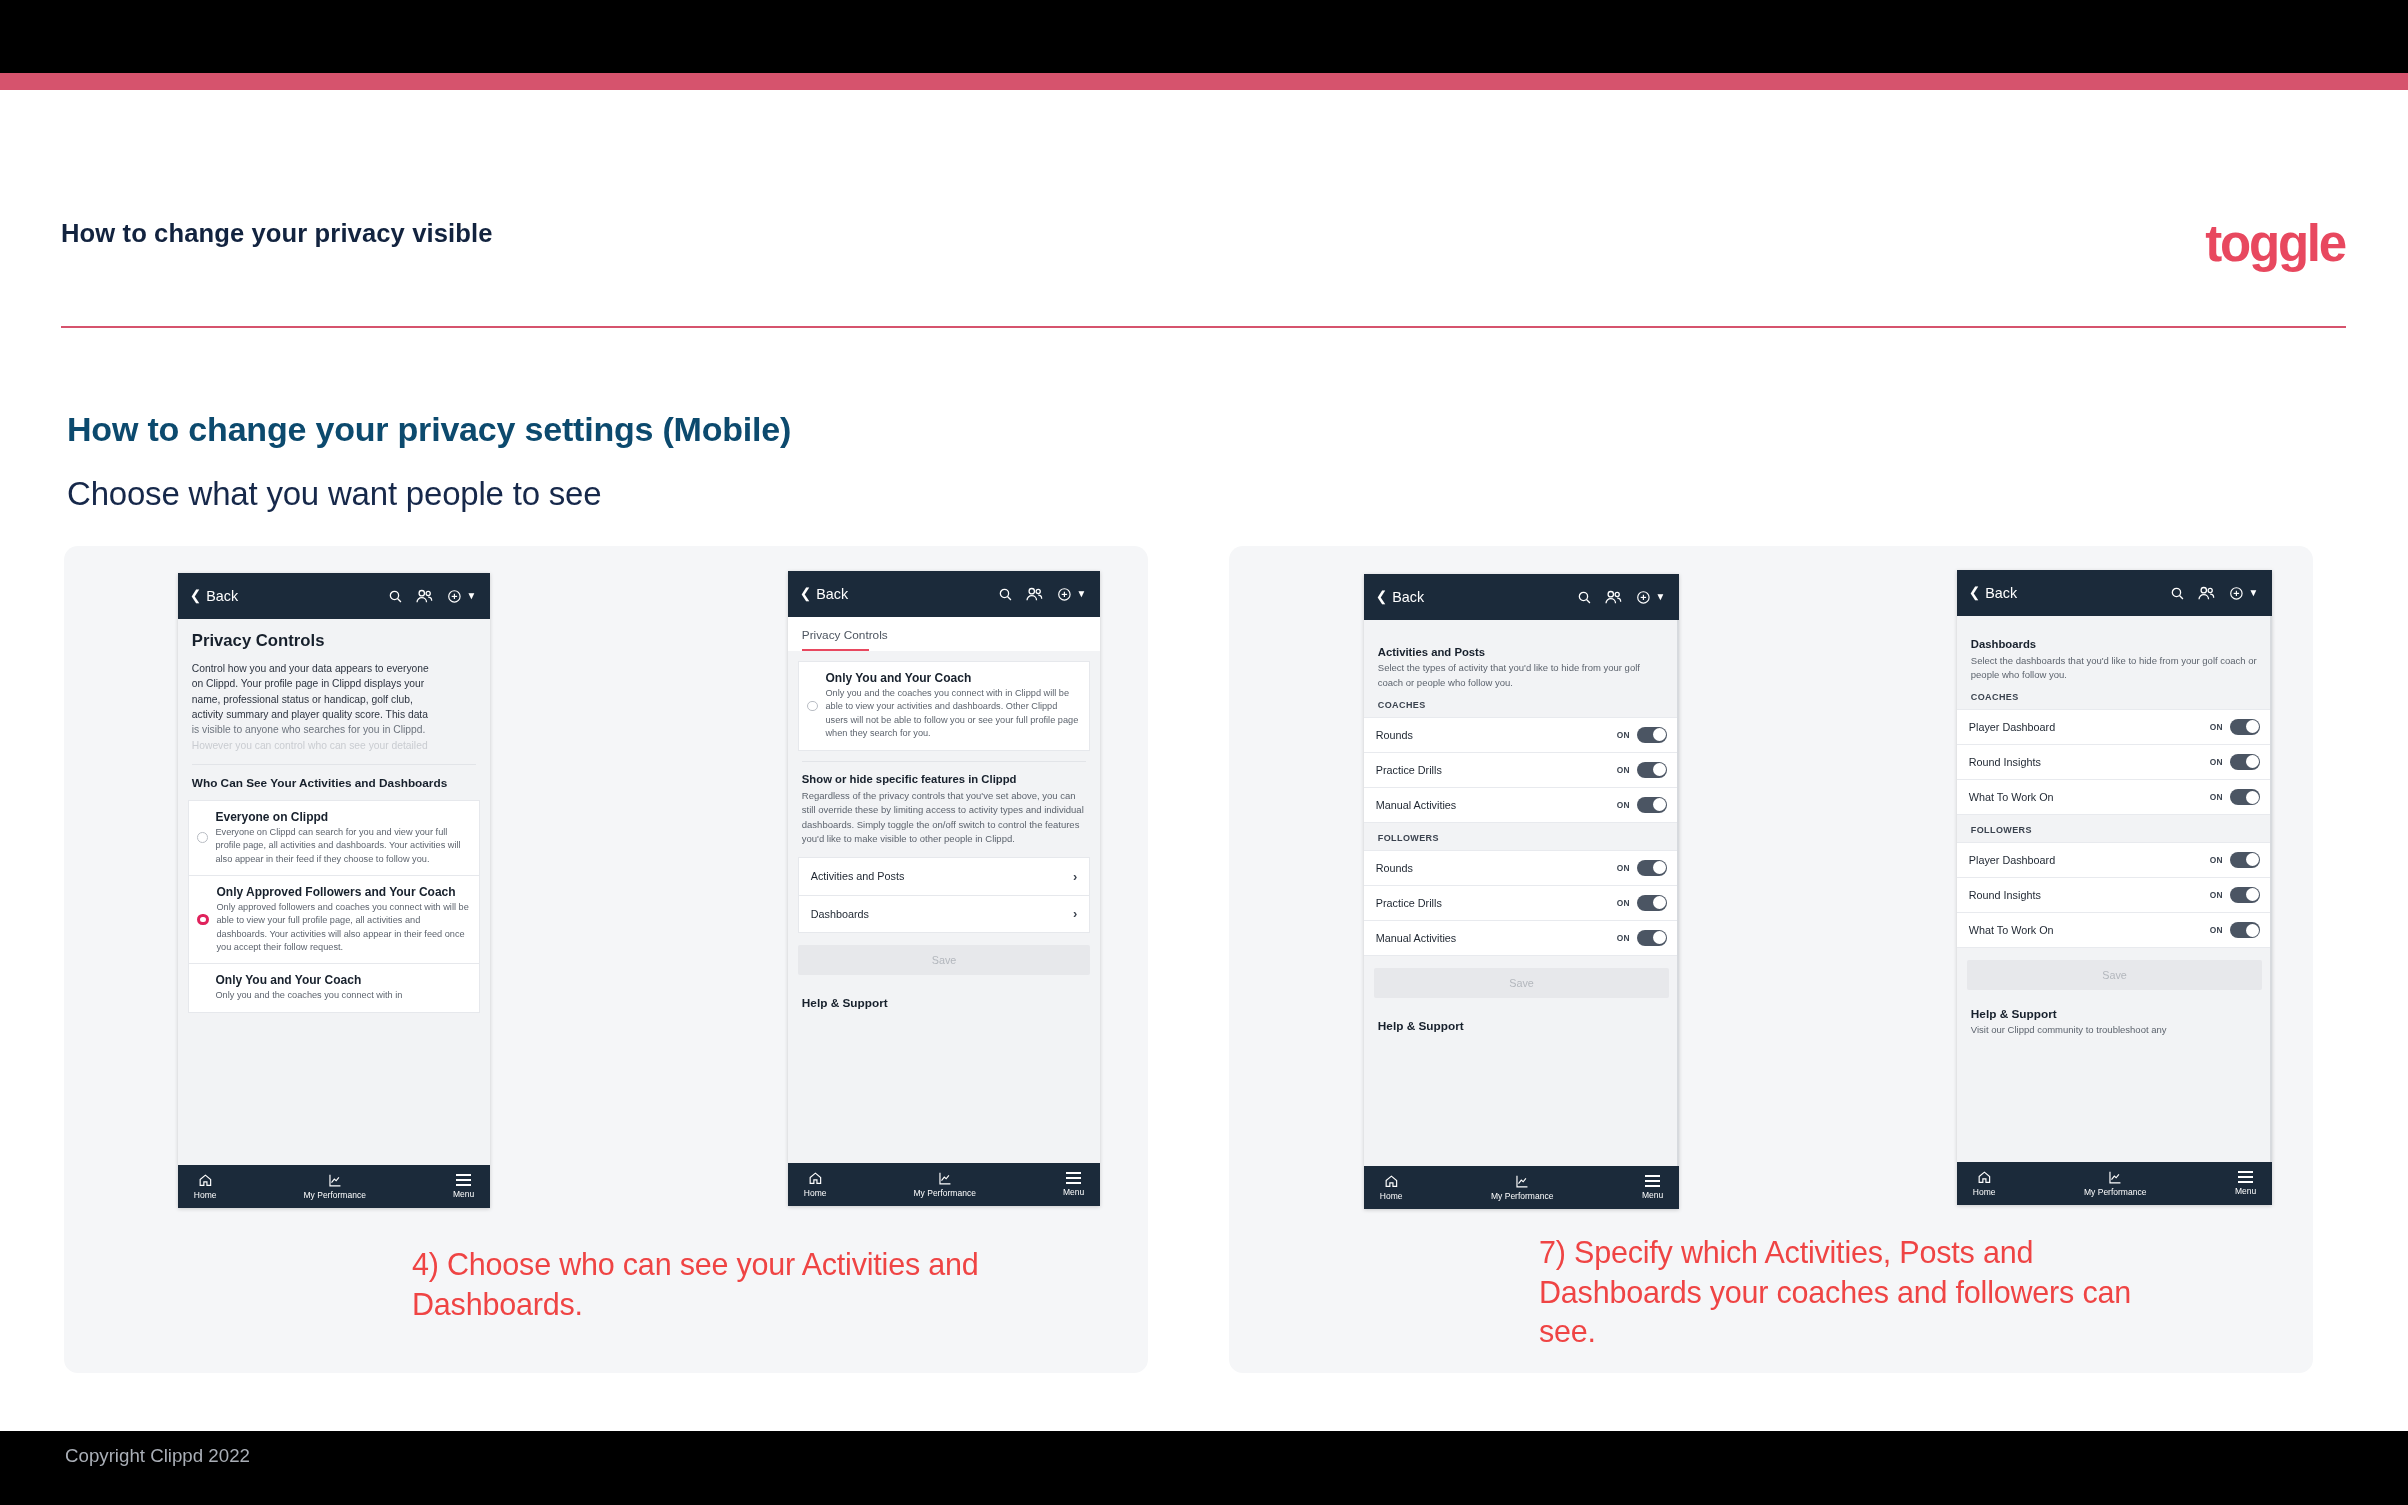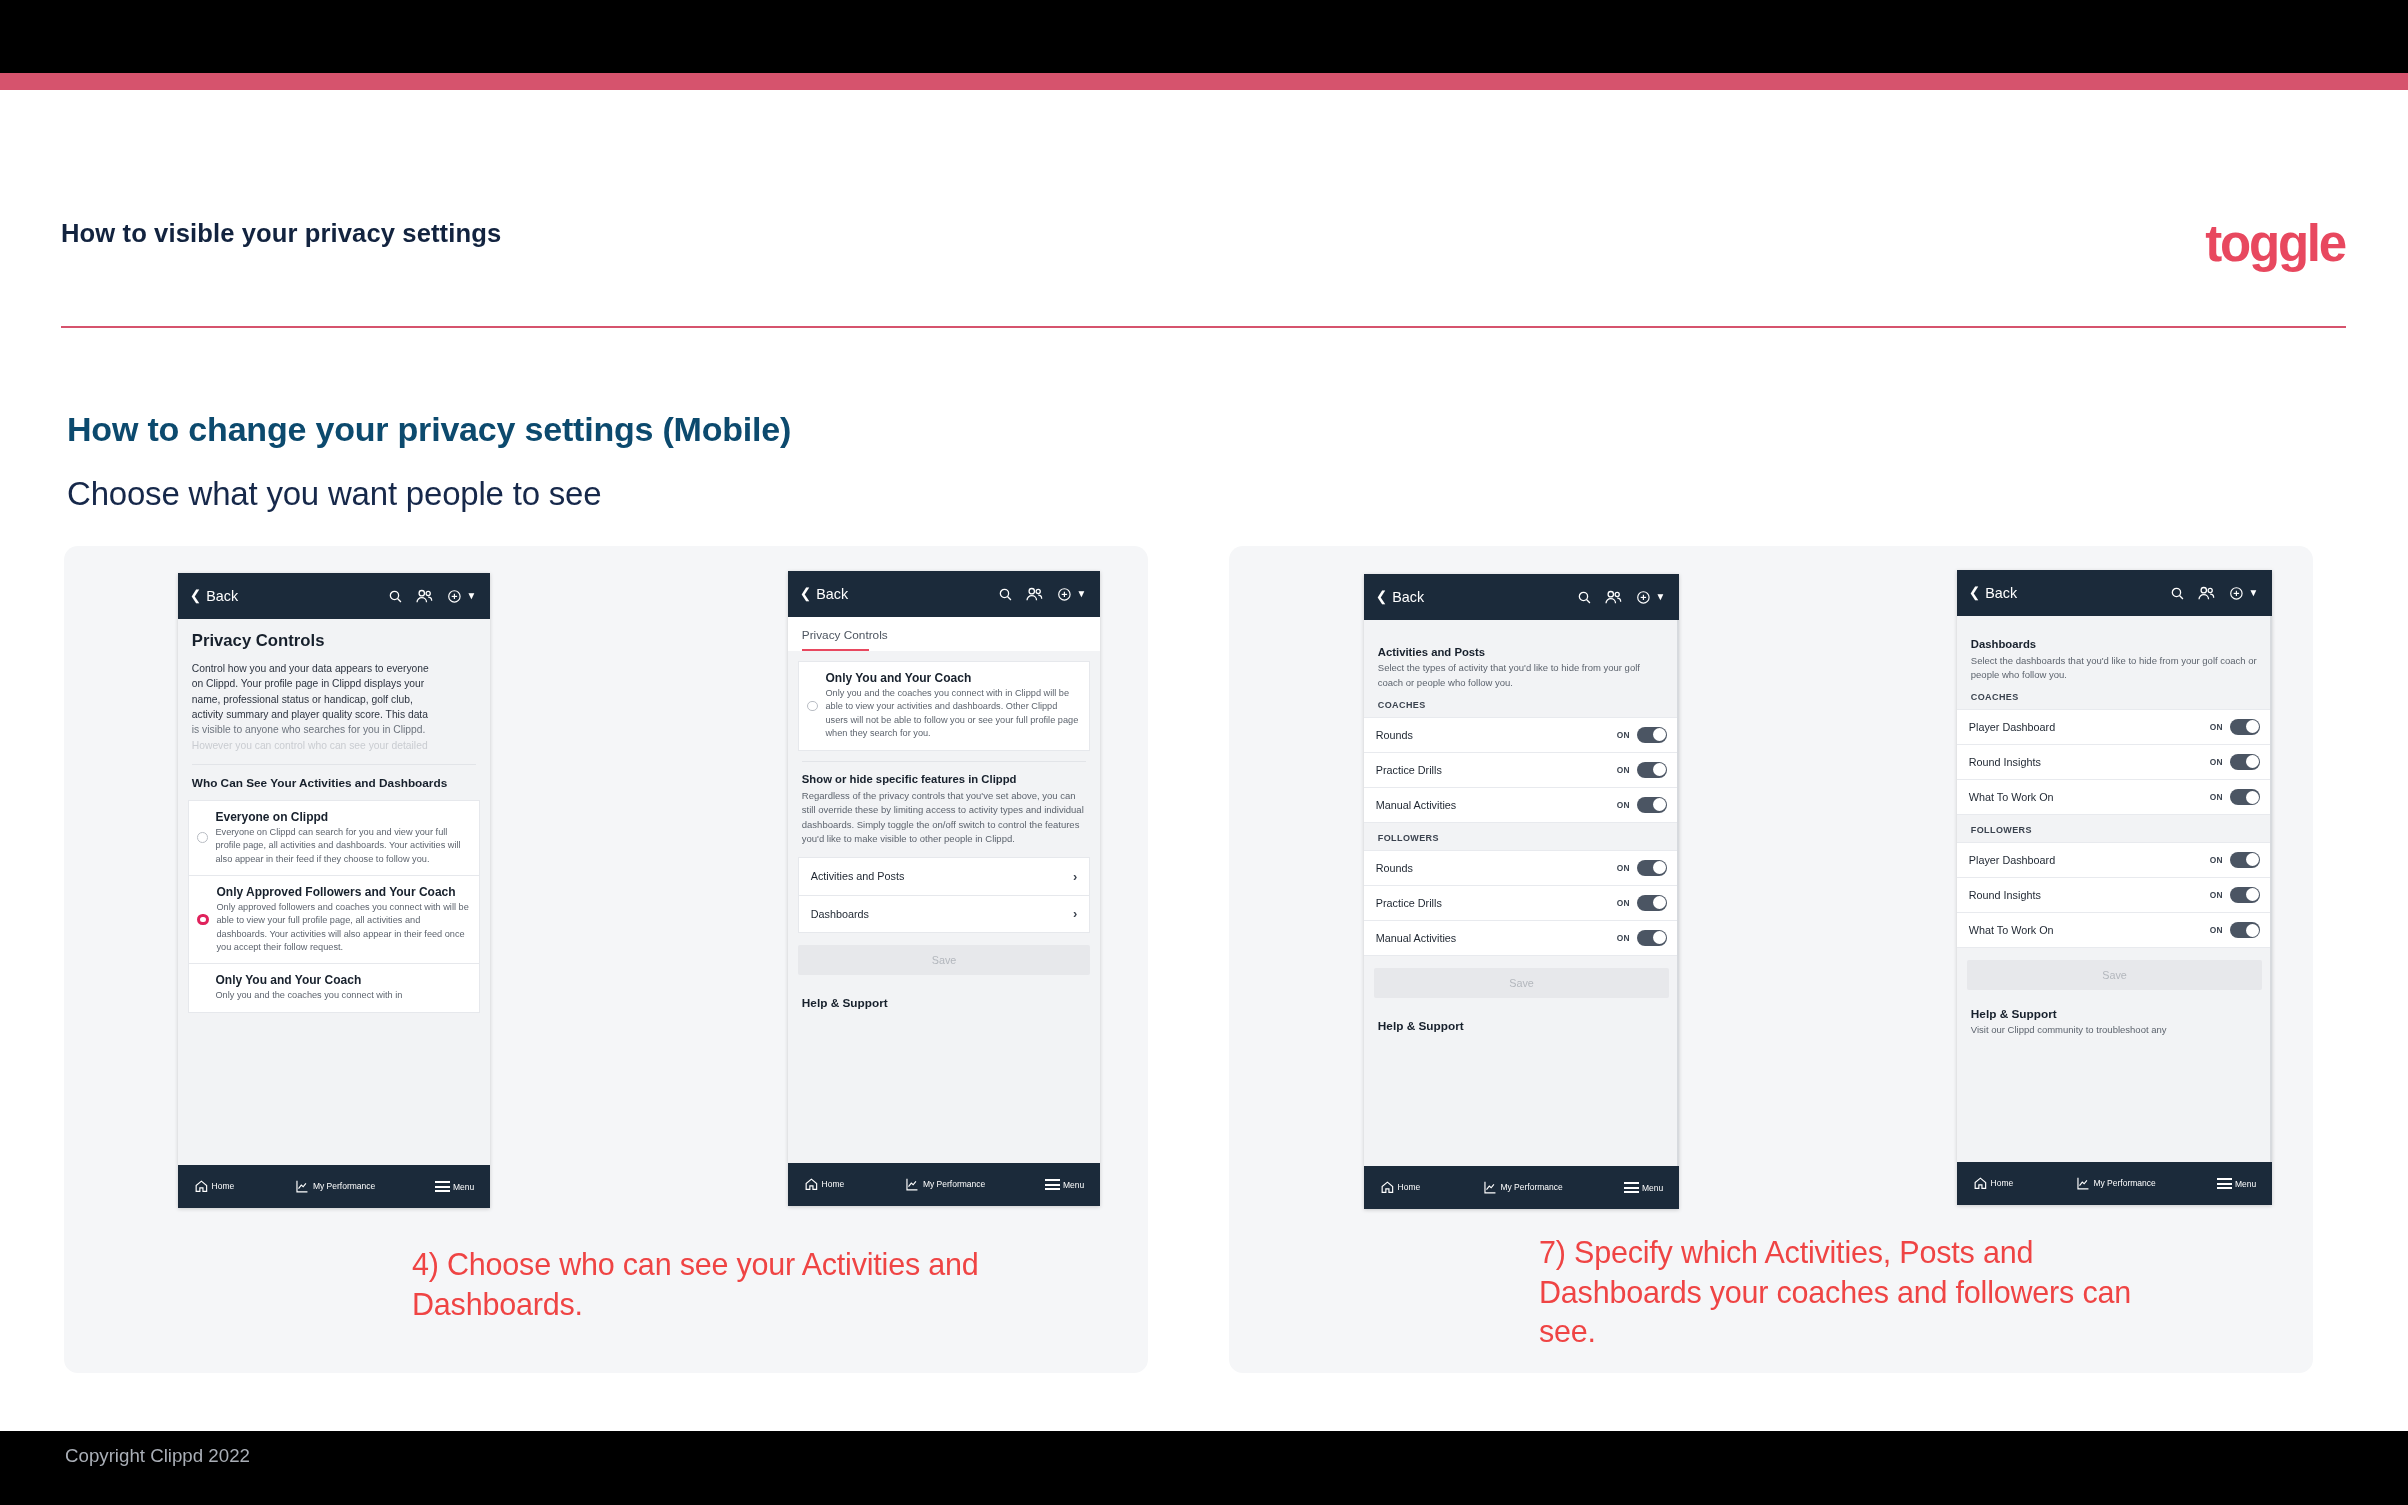--- a/index.html
+++ b/index.html
@@ -146,40 +146,40 @@
   }
 
   .scroll-track {
     position: absolute; right: 0; top: 0; width: 2px; height: 100%; background: #d7dade;
   }
 
   .botnav {
     height: 43px; background: #1b2a3a; display: flex; align-items: center;
     color: #fff; padding: 0 15.8px;
   }
-  .nav-item { display: flex; flex-direction: row; align-items: center; gap: 3px; }
+  .nav-item { display: flex; flex-direction: column; align-items: center; gap: 3px; }
   .nav-item .nlabel { font-size: 8.5px; }
   .nav-left { margin-right: auto; }
   .nav-mid { margin: 0 auto; }
   .nav-right { margin-left: auto; }
   .hamb { display: flex; flex-direction: column; gap: 2.6px; }
   .hamb i { display: block; width: 14.8px; height: 2px; background: #fff; }
 </style>
 </head>
 <body>
 
 <div class="slide-wrap">
 
   <div class="band-black-top"></div>
   <div class="band-pink"></div>
   <div class="band-black-bottom"></div>
 
   <div class="page">
 
-    <div class="hdr-title">How to visible your privacy settings</div>
+    <div class="hdr-title">How to change your privacy visible</div>
     <div class="logo">toggle</div>
     <div class="hdr-rule"></div>
 
     <div class="h1">How to change your privacy settings (Mobile)</div>
     <div class="h2">Choose what you want people to see</div>
 
     <div class="panel panel-left"></div>
 
     <div class="phone p1">
       <div class="topbar">

